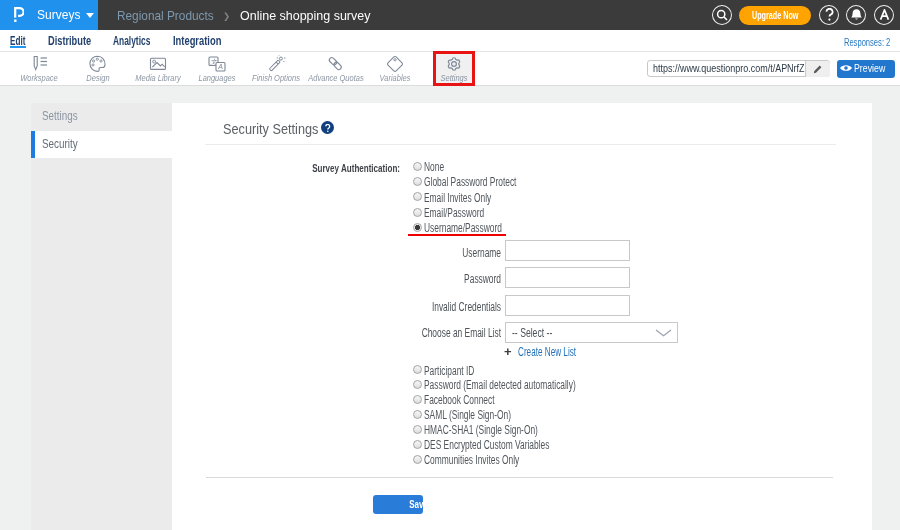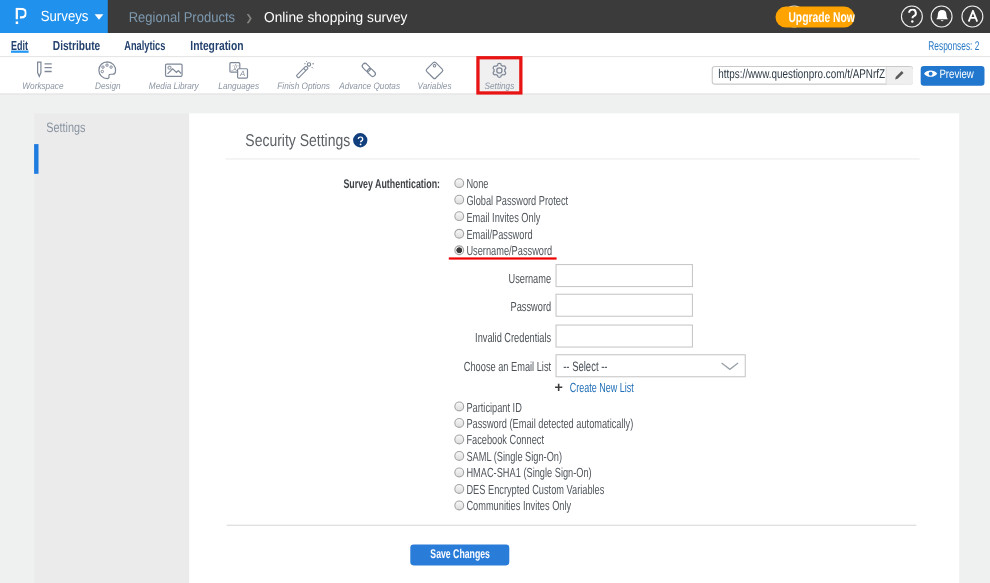--- a/index.html
+++ b/index.html
@@ -9,21 +9,21 @@
 
 
 #topbar { left:0; top:0; width:900px; height:30px; background:#3b3b3b; }
 #logo { left:0; top:0; width:98px; height:30px; background:#2191ee; }
 #surveys { left:37px; top:0; height:30px; line-height:30px; color:#fff; font-size:13.5px; transform:scaleX(0.89); transform-origin:0 50%; }
 #caret { left:85.5px; top:12.5px; width:0; height:0; border-left:4.5px solid transparent; border-right:4.5px solid transparent; border-top:5.5px solid #fff; }
 #crumb1 { left:117px; top:0; height:30px; line-height:31px; color:#7d99af; font-size:13px; transform:scaleX(0.91); transform-origin:0 50%; }
 #crumbsep { transform:rotate(0.02deg); left:223px; top:0; height:30px; line-height:32px; color:#83837f; font-size:8.5px; }
 #crumb2 { left:240px; top:0; height:30px; line-height:31px; color:#fdfdfd; font-size:13px; transform:scaleX(0.96); transform-origin:0 50%; }
 .topcircle { transform:rotate(0.02deg); width:20px; height:20px; border:1.4px solid #efefef; border-radius:50%; top:4.5px; color:#fff; text-align:center; }
-#upgrade { transform:rotate(0.02deg); left:705px; top:5.5px; width:72px; height:18.5px; background:#ffa300; border-radius:10px; color:#fff; font-size:13px; font-weight:bold; text-align:center; line-height:19px; }
+#upgrade { transform:rotate(0.02deg); left:739px; top:5.5px; width:72px; height:18.5px; background:#ffa300; border-radius:10px; color:#fff; font-size:10px; font-weight:bold; text-align:center; line-height:19px; }
 #upgrade span { display:inline-block; transform:scaleX(0.72); transform-origin:50% 50%; white-space:nowrap; }
 
 
 #navrow { left:0; top:30px; width:900px; height:22px; background:#fff; border-bottom:1px solid #e4e4e4; }
 .nav { top:34px; font-size:12px; font-weight:bold; color:#24426e; transform-origin:0 50%; }
 #editline { left:10px; top:45.5px; width:16px; height:2px; background:#2196f3; }
 #responses { right:10px; top:35.5px; font-size:11.5px; color:#2979c5; transform:scaleX(0.66); transform-origin:100% 50%; }
 
 
 #toolbar { left:0; top:52px; width:900px; height:34px; background:#fff; border-bottom:1px solid #dcdcdc; }
@@ -59,21 +59,21 @@
 
 #redline { left:408px; top:233.6px; width:98px; height:2.4px; background:#ee0000; }
 
 .flabel { width:150px; text-align:right; font-size:12px; color:#4c5257; position:absolute; transform:scaleX(0.70); transform-origin:100% 50%; white-space:nowrap; }
 .tinput { left:505px; width:125px; height:21px; border:1px solid #c8c8c8; background:#fff; position:absolute; }
 #selectbox { left:505px; top:321.6px; width:173px; height:21px; border:1px solid #c8c8c8; background:#fff; }
 #seltext { left:512px; top:325.5px; font-size:12.5px; color:#495057; transform:scaleX(0.69); transform-origin:0 50%; white-space:nowrap; }
 #plus { transform:rotate(0.02deg); left:504px; top:344px; font-size:13px; color:#3c3c3c; font-weight:bold; }
 #createlink { left:518px; top:344.5px; font-size:12px; color:#2270b8; transform:scaleX(0.68); transform-origin:0 50%; white-space:nowrap; }
 
-#savebtn { transform:rotate(0.02deg); left:373.4px; top:494.8px; width:90px; height:19.4px; background:#2a7cd9; border-radius:3px; color:#fff; font-size:11.5px; font-weight:bold; text-align:center; line-height:19.4px; white-space:nowrap; }
+#savebtn { transform:rotate(0.02deg); left:373.4px; top:494.8px; width:50px; height:19.4px; background:#2a7cd9; border-radius:3px; color:#fff; font-size:11.5px; font-weight:bold; text-align:center; line-height:19.4px; white-space:nowrap;padding-left:24px; }
 #savebtn span { display:inline-block; transform:scaleX(0.69); transform-origin:50% 50%; }
 </style>
 </head>
 <body>
 <div id="topbar" class="abs"></div>
 <div id="logo" class="abs"></div>
 <svg class="abs" style="left:14px; top:7px;" width="10" height="15" viewBox="0 0 10 15">
   <path d="M1.2,1.1 H5.7 a3.85,3.85 0 0 1 0,7.7 H4.1" fill="none" stroke="#fff" stroke-width="2.2"></path>
   <path d="M1.2,0 V10.6" fill="none" stroke="#fff" stroke-width="2.2"></path>
   <rect x="0.1" y="12.5" width="2.4" height="2.4" fill="#fff"></rect>
@@ -197,20 +197,21 @@
 <div id="previewbtn" class="abs">
   <svg width="14" height="10" viewBox="0 0 14 10" style="vertical-align:-1px;">
     <path d="M1,5 C3.4,1.2 10.6,1.2 13,5 C10.6,8.8 3.4,8.8 1,5 z" fill="#fff"></path>
     <circle cx="7" cy="5" r="1.8" fill="#2176cd"></circle>
   </svg>
   <span>Preview</span>
 </div>
 
 <div id="sidebar" class="abs">
   <div class="sideitem" style="top:0;"><span>Settings</span></div>
+  <div class="sideitem" id="sideactive"><span>Security</span></div>
   <div id="sidebluebar"></div>
 </div>
 <div id="content" class="abs"></div>
 
 <div id="sectitle" class="abs">Security Settings</div>
 <div id="helpq" class="abs"></div>
 <svg class="abs" style="left:324.2px; top:123.6px;" width="8" height="9" viewBox="0 0 8 9">
   <path d="M1.7,2.2 a2.0,2.0 0 1 1 2.9,2.0 c-0.65,0.3 -0.75,0.6 -0.75,1.2" fill="none" stroke="#fff" stroke-width="1.3"></path>
   <circle cx="3.8" cy="7.3" r="0.8" fill="#fff"></circle>
 </svg>

